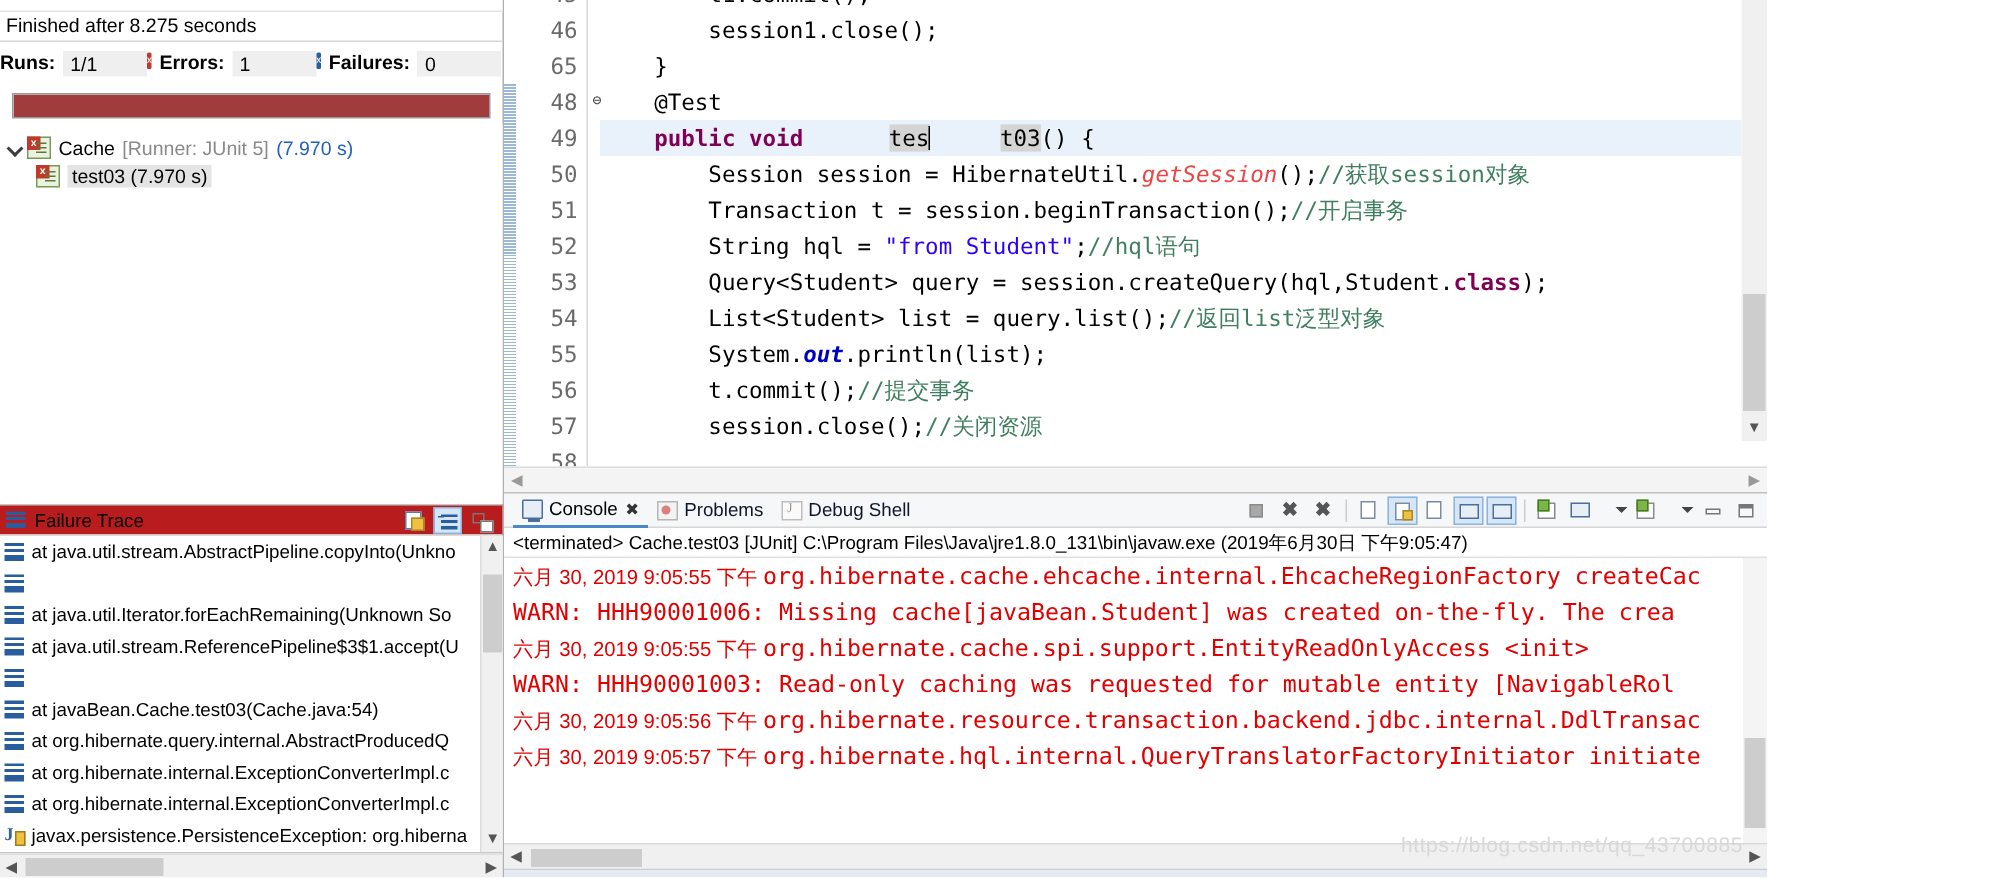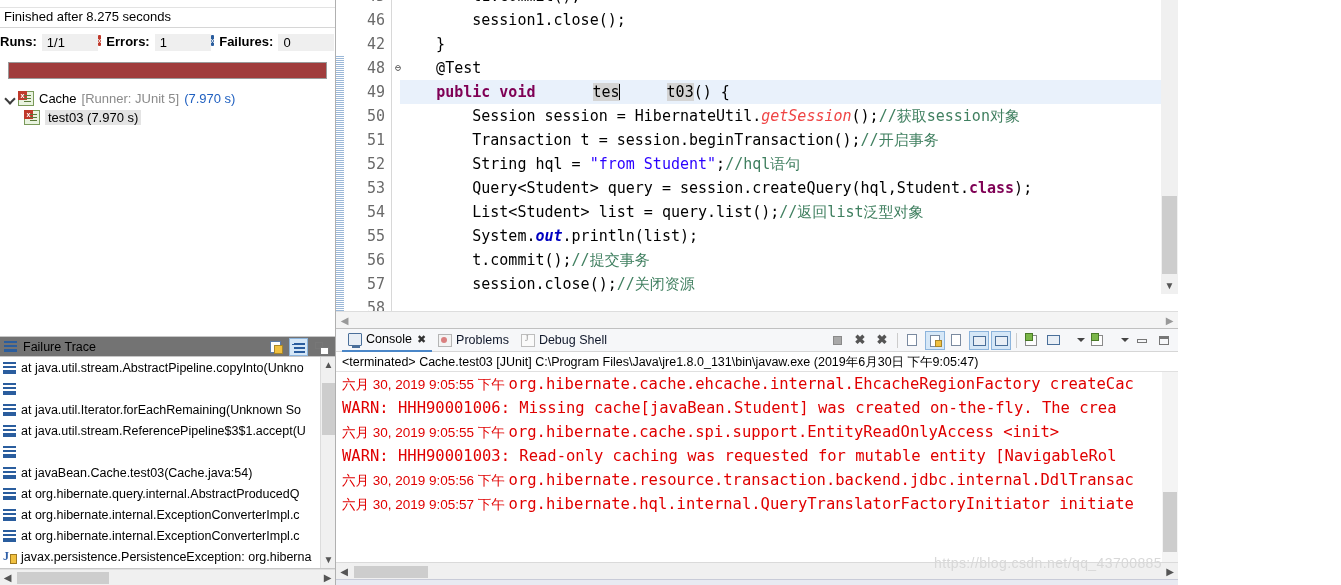--- a/index.html
+++ b/index.html
@@ -93,21 +93,21 @@
   .tname { color: #000; }
   .tmeta { color: #8a8a8a; margin-left: 5px; }
   .ttime { color: #2060c0; margin-left: 5px; }
   .sel-bg { background: #e4e4e4; padding: 0 3px; }
 
   .junit-spacer { flex: 1 1 auto; background: #fff; }
 
   
   .ft-header {
     height: 21px; display: flex; align-items: center;
-    background: #737373; border-top: 1px solid #c7c7c7;
+    background: #b91c1c; border-top: 1px solid #c7c7c7;
     border-bottom: 1px solid #c7c7c7;
     padding-left: 4px; position: relative;
   }
   .ft-hamb {
     width: 13px; height: 11px; margin-right: 6px; flex:none;
     background: linear-gradient(#2a5d9e 0 2px, transparent 2px 4px,
                 #2a5d9e 4px 6px, transparent 6px 8px, #2a5d9e 8px 10px);
   }
   .ft-title { font-size: 12.5px; color: #000; }
   .ft-tools { margin-left: auto; display: flex; align-items: center; gap: 3px; padding-right: 5px; }
@@ -412,21 +412,21 @@
   </div>
 
   <div class="right">
 
     <div class="editor">
       <div class="ed-body">
         <div class="gutter" id="gutter" style="margin-top: -16px;">
           <div class="annobar"></div>
         <div class="gn">45</div>
             <div class="gn">46</div>
-            <div class="gn">42</div>
+            <div class="gn">65</div>
             <div class="gn">48<span class="fold">⊖</span></div>
             <div class="gn">49</div>
             <div class="gn">50</div>
             <div class="gn">51</div>
             <div class="gn">52</div>
             <div class="gn">53</div>
             <div class="gn">54</div>
             <div class="gn">55</div>
             <div class="gn">56</div>
             <div class="gn">57</div>

